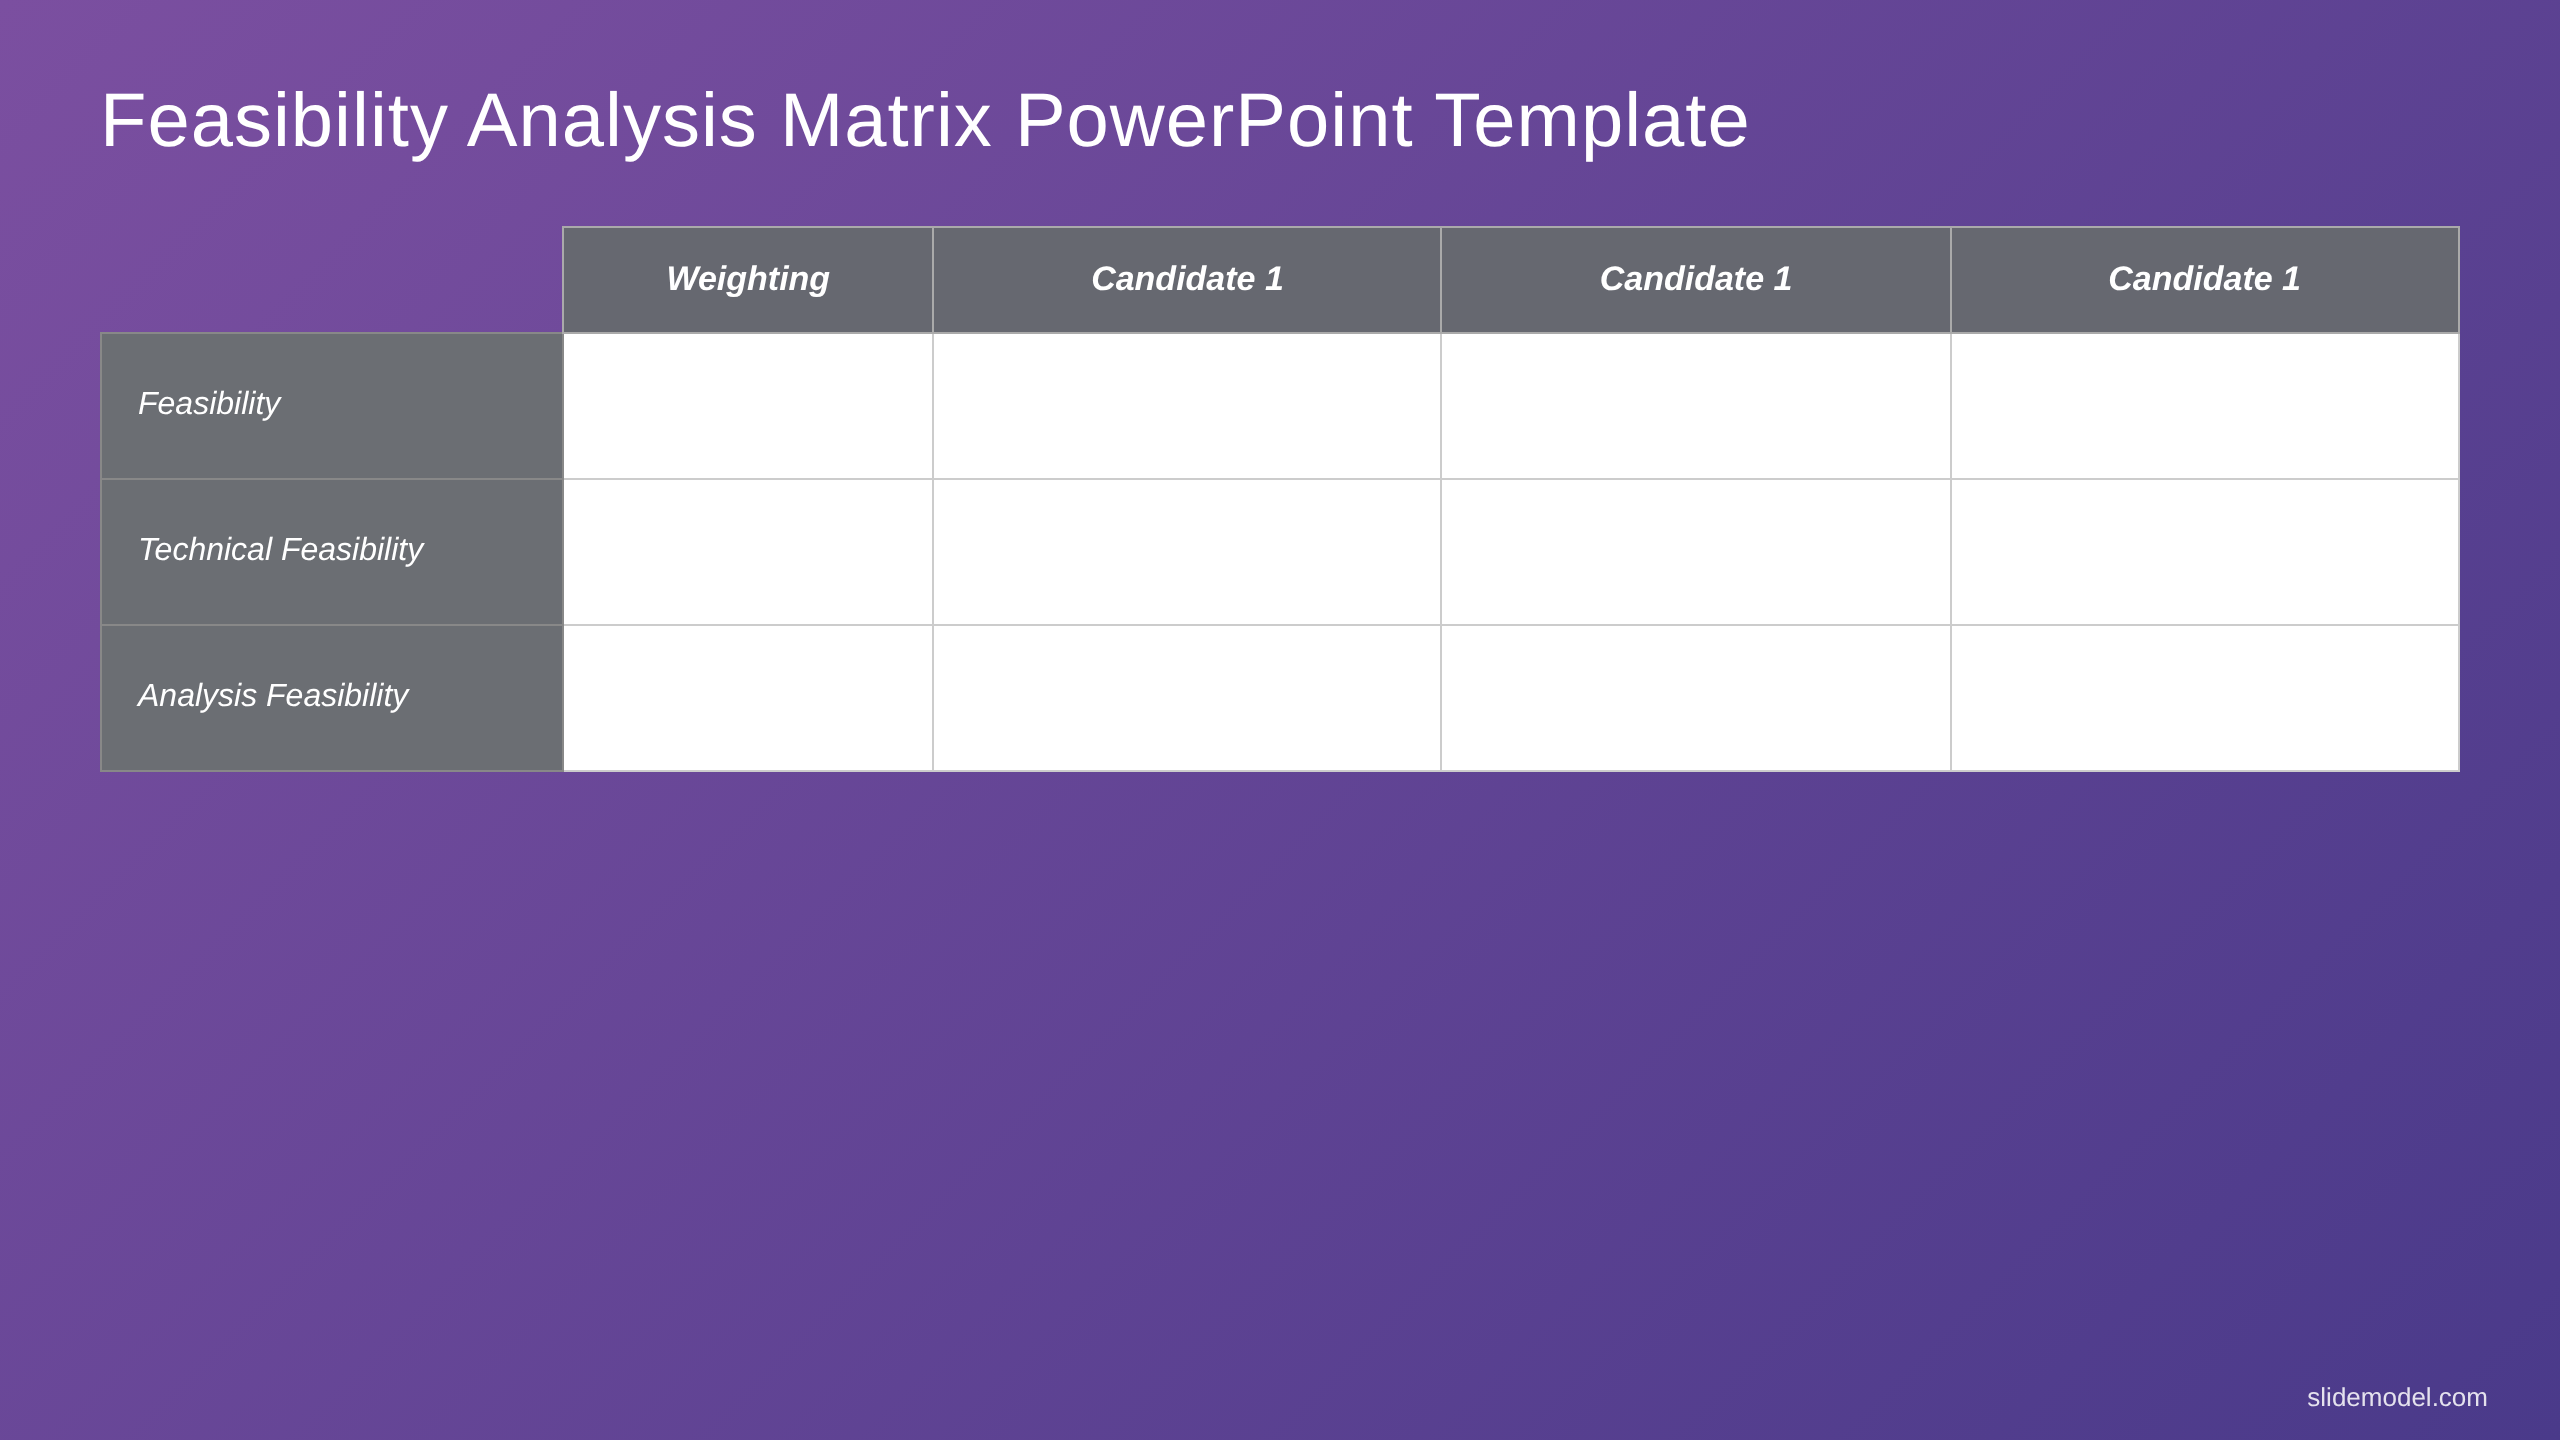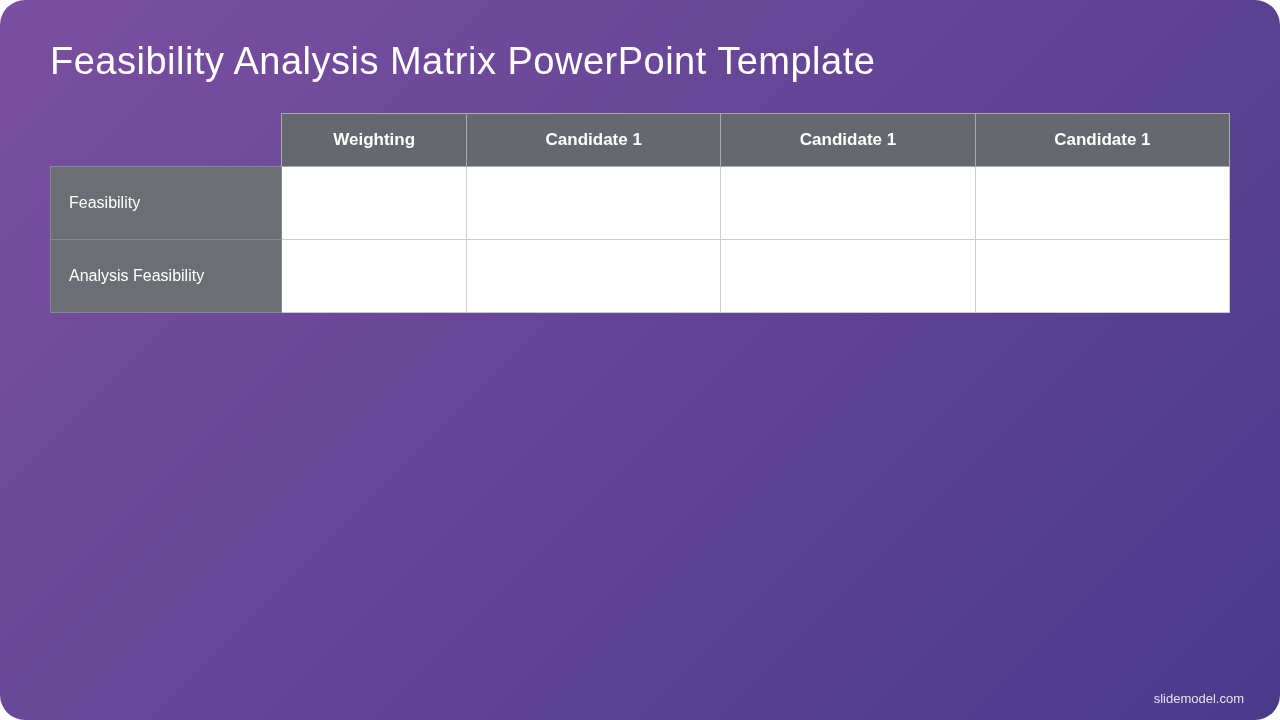--- a/index.html
+++ b/index.html
@@ -16,35 +16,35 @@
     }
 
     #slide {
       width: 1280px;
       height: 720px;
       background: linear-gradient(135deg, #7b4fa0 0%, #4a3a8a 100%);
       position: relative;
       display: flex;
       flex-direction: column;
       padding: 40px 50px 30px 50px;
-      border-radius: 25px;
     }
 
     #title {
       color: #ffffff;
       font-size: 38px;
       font-weight: 400;
       margin-bottom: 30px;
       letter-spacing: 0.5px;
     }
 
     #table-wrapper {
       flex: 1;
       display: flex;
       flex-direction: column;
+      font-style: italic;
     }
 
     table {
       width: 100%;
       border-collapse: collapse;
       table-layout: fixed;
     }
 
     
     thead tr th {
@@ -123,20 +123,27 @@
       </thead>
       <tbody>
         <tr>
           <td>Feasibility</td>
           <td></td>
           <td></td>
           <td></td>
           <td></td>
         </tr>
         <tr>
+          <td>Technical Feasibility</td>
+          <td></td>
+          <td></td>
+          <td></td>
+          <td></td>
+        </tr>
+        <tr>
           <td>Analysis Feasibility</td>
           <td></td>
           <td></td>
           <td></td>
           <td></td>
         </tr>
       </tbody>
     </table>
   </div>
 

